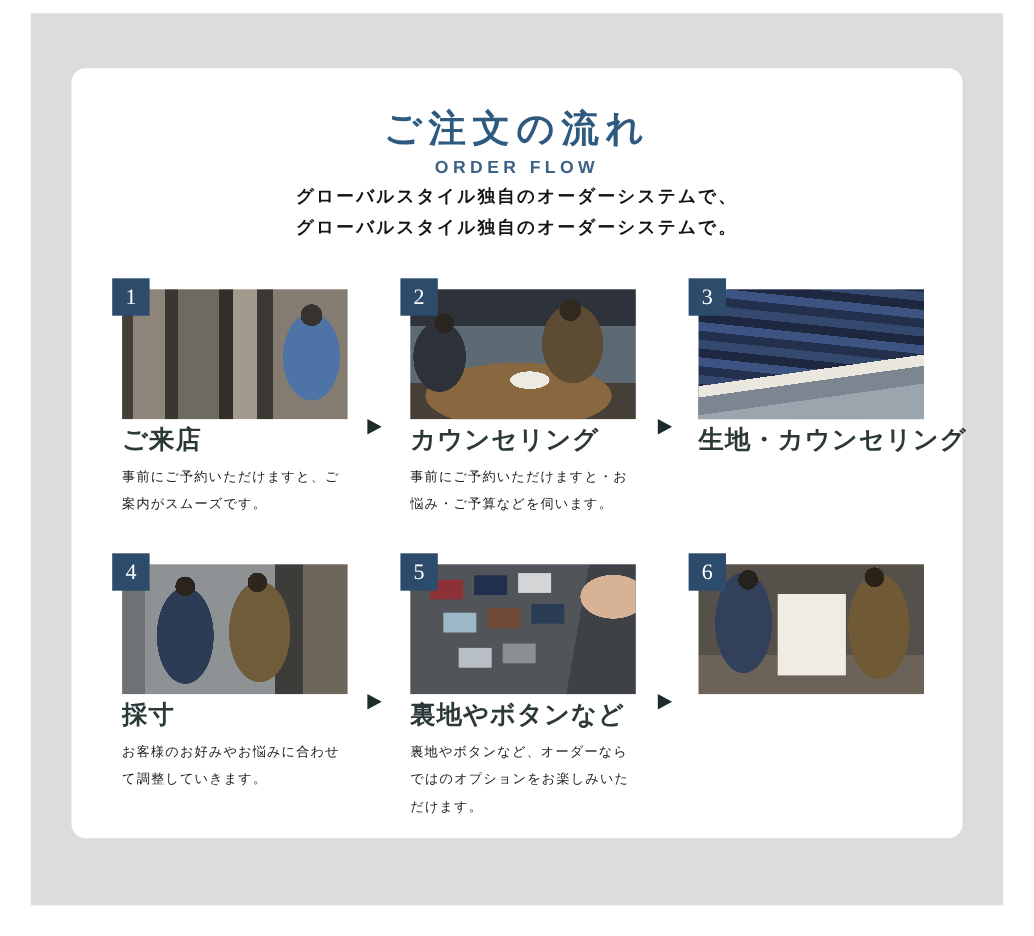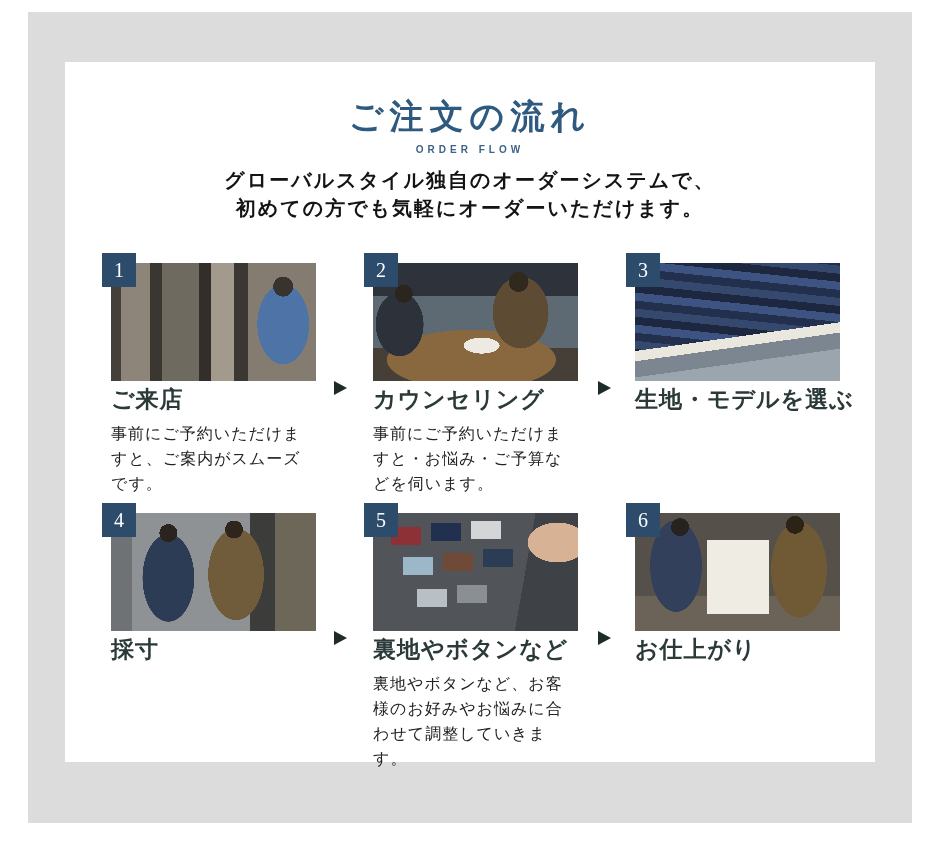--- a/index.html
+++ b/index.html
@@ -1,40 +1,40 @@
 <!DOCTYPE html>
 <html><head>
 <meta charset="utf-8">
 <style>
   html,body{margin:0;padding:0;}
   .page{position:relative;width:940px;height:851px;background:#ffffff;overflow:hidden;
         font-family:"Liberation Serif","DejaVu Serif",serif;}
   .panel{position:absolute;left:28px;top:12px;width:884px;height:811px;background:#dcdcdc;}
-  .card{position:absolute;left:37px;top:50px;width:810px;height:700px;background:#ffffff;}
+  .card{position:absolute;left:37px;top:50px;width:810px;height:700px;background:#ffffff;border-radius:13px;}
 
   
   .main-title{position:absolute;top:32px;left:0;right:0;margin:0;text-align:center;
               font-size:34px;font-weight:600;letter-spacing:6px;color:#2f5a80;}
   .subtitle-en{position:absolute;top:82px;left:0;right:0;text-align:center;
                font-family:"Liberation Sans","DejaVu Sans",sans-serif;
-               font-size:10px;font-weight:bold;letter-spacing:4px;color:#3f6287;}
+               font-size:16px;font-weight:bold;letter-spacing:4px;color:#3f6287;}
   .lead{position:absolute;top:104px;left:0;right:0;margin:0;text-align:center;
-        font-size:20px;line-height:28px;letter-spacing:2px;color:#141414;font-weight:600;}
+        font-size:16px;line-height:28px;letter-spacing:2px;color:#141414;font-weight:600;}
 
   
   .step{position:absolute;width:214px;height:230px;}
   .s1{left:37px;top:191px;}  .s2{left:299px;top:191px;}  .s3{left:561px;top:191px;}
   .s4{left:37px;top:441px;}  .s5{left:299px;top:441px;}  .s6{left:561px;top:441px;}
 
   .badge{position:absolute;left:0;top:0;width:34px;height:34px;background:#2d4b6b;
          color:#ffffff;font-size:20px;display:flex;align-items:center;justify-content:center;z-index:2;}
   .photo{position:absolute;left:9px;top:10px;width:205px;height:118px;background-repeat:no-repeat;z-index:1;}
   .step-title{position:absolute;left:9px;top:131px;margin:0;font-size:23px;font-weight:600;
               letter-spacing:1px;color:#2b3a39;white-space:nowrap;text-align:right;}
-  .step-desc{position:absolute;left:9px;top:168px;width:205px;margin:0;font-size:16px;
+  .step-desc{position:absolute;left:9px;top:168px;width:205px;margin:0;font-size:12px;
              line-height:25px;letter-spacing:1px;color:#222222;}
 
   
   .arrow{position:absolute;width:0;height:0;border-left:13px solid #1d2b2b;
          border-top:7px solid transparent;border-bottom:7px solid transparent;}
   .a1{left:269px;top:319px;} .a2{left:533px;top:319px;}
   .a3{left:269px;top:569px;} .a4{left:533px;top:569px;}
 
   
   .p1{background-image:
@@ -80,59 +80,59 @@
 </style>
 </head>
 <body>
 
 <div class="page">
   <div class="panel">
     <div class="card">
 
       <h1 class="main-title">ご注文の流れ</h1>
       <div class="subtitle-en">ORDER FLOW</div>
-      <p class="lead"><span>グローバルスタイル独自のオーダーシステムで、</span><br><span>初めての方でも気軽にオーダーいただけます。</span></p>
+      <p class="lead"><span>グローバルスタイル独自のオーダーシステムで、</span><br><span>グローバルスタイル独自のオーダーシステムで。</span></p>
 
       <div class="step s1">
         <div class="badge">1</div>
         <div class="photo p1"></div>
         <h2 class="step-title">ご来店</h2>
         <p class="step-desc">事前にご予約いただけますと、ご案内がスムーズです。</p>
       </div>
 
       <div class="step s2">
         <div class="badge">2</div>
         <div class="photo p2"></div>
         <h2 class="step-title">カウンセリング</h2>
         <p class="step-desc">事前にご予約いただけますと・お悩み・ご予算などを伺います。</p>
       </div>
 
       <div class="step s3">
         <div class="badge">3</div>
         <div class="photo p3"></div>
-        <h2 class="step-title">生地・モデルを選ぶ</h2>
+        <h2 class="step-title">生地・カウンセリング</h2>
       </div>
 
       <div class="step s4">
         <div class="badge">4</div>
         <div class="photo p4"></div>
         <h2 class="step-title">採寸</h2>
+        <p class="step-desc">お客様のお好みやお悩みに合わせて調整していきます。</p>
       </div>
 
       <div class="step s5">
         <div class="badge">5</div>
         <div class="photo p5"></div>
         <h2 class="step-title">裏地やボタンなど</h2>
-        <p class="step-desc">裏地やボタンなど、お客様のお好みやお悩みに合わせて調整していきます。</p>
+        <p class="step-desc">裏地やボタンなど、オーダーならではのオプションをお楽しみいただけます。</p>
       </div>
 
       <div class="step s6">
         <div class="badge">6</div>
         <div class="photo p6"></div>
-        <h2 class="step-title">お仕上がり</h2>
       </div>
 
       <div class="arrow a1"></div>
       <div class="arrow a2"></div>
       <div class="arrow a3"></div>
       <div class="arrow a4"></div>
 
     </div>
   </div>
 </div>

